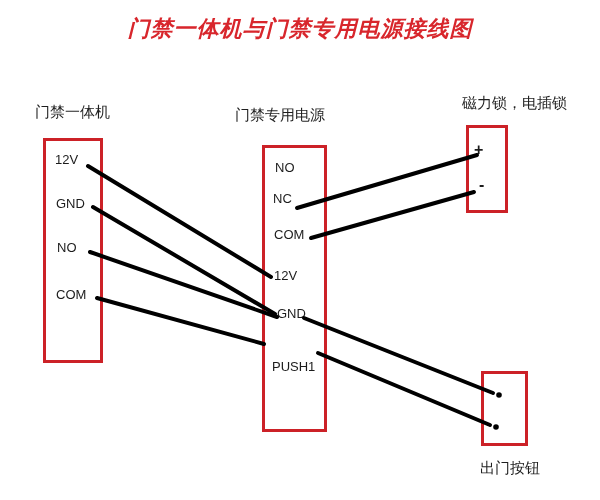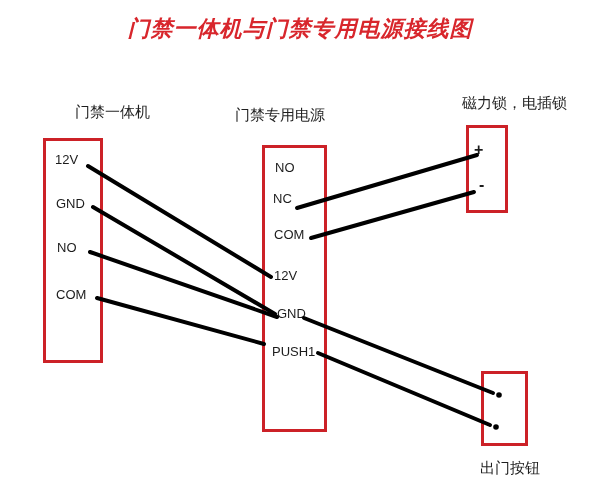--- a/index.html
+++ b/index.html
@@ -31,38 +31,38 @@
     background:transparent;
   }
   .terminal{
     position:absolute;
     font-size:13px;
     color:#1c1c1c;
     white-space:nowrap;
     line-height:14px;
   }
   .terminal.sign{font-size:16px;font-weight:bold;}
-  #lbl-ac{left:35px;top:103px;margin-left:40px;}
+  #lbl-ac{left:35px;top:103px;}
   #lbl-ps{left:235px;top:106px;}
   #lbl-lock{left:462px;top:94px;}
   #lbl-btn{left:480px;top:459px;font-family:Liberation Mono, monospace;}
   #box-ac{left:43px;top:138px;width:60px;height:225px;}
   #box-ps{left:262px;top:145px;width:65px;height:287px;}
   #box-lock{left:466px;top:125px;width:42px;height:88px;}
   #box-btn{left:481px;top:371px;width:47px;height:75px;}
   .t-ac-12v{left:55px;top:153px;}
   .t-ac-gnd{left:56px;top:197px;}
   .t-ac-no{left:57px;top:241px;}
   .t-ac-com{left:56px;top:288px;}
   .t-ps-no{left:275px;top:161px;}
   .t-ps-nc{left:273px;top:192px;}
   .t-ps-com{left:274px;top:228px;}
   .t-ps-12v{left:274px;top:269px;}
   .t-ps-gnd{left:277px;top:307px;}
-  .t-ps-push1{left:272px;top:345px;}
+  .t-ps-push1{left:272px;top:360px;}
   .t-lock-plus{left:474px;top:143px;}
   .t-lock-minus{left:479px;top:178px;}
   #wires{position:absolute;left:0;top:0;width:600px;height:500px;pointer-events:none;}
 </style>
 </head>
 <body>
 
 <div class="canvas">
 
   <h1 class="title" style="color: rgb(216, 38, 44);">门禁一体机与门禁专用电源接线图</h1>

